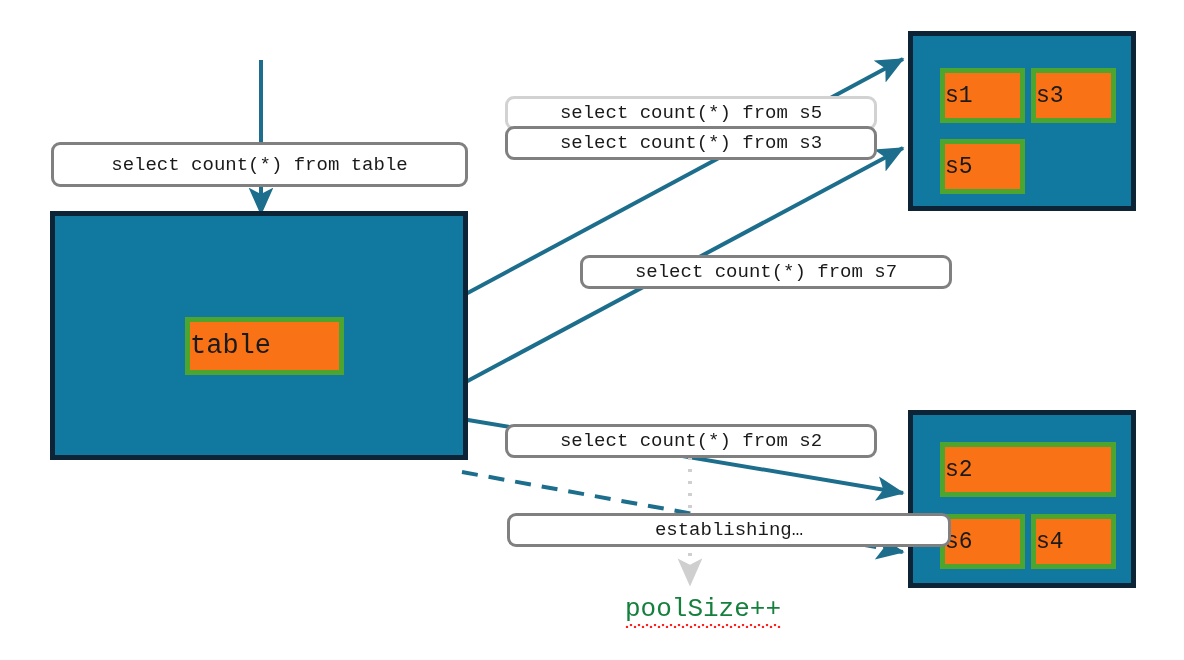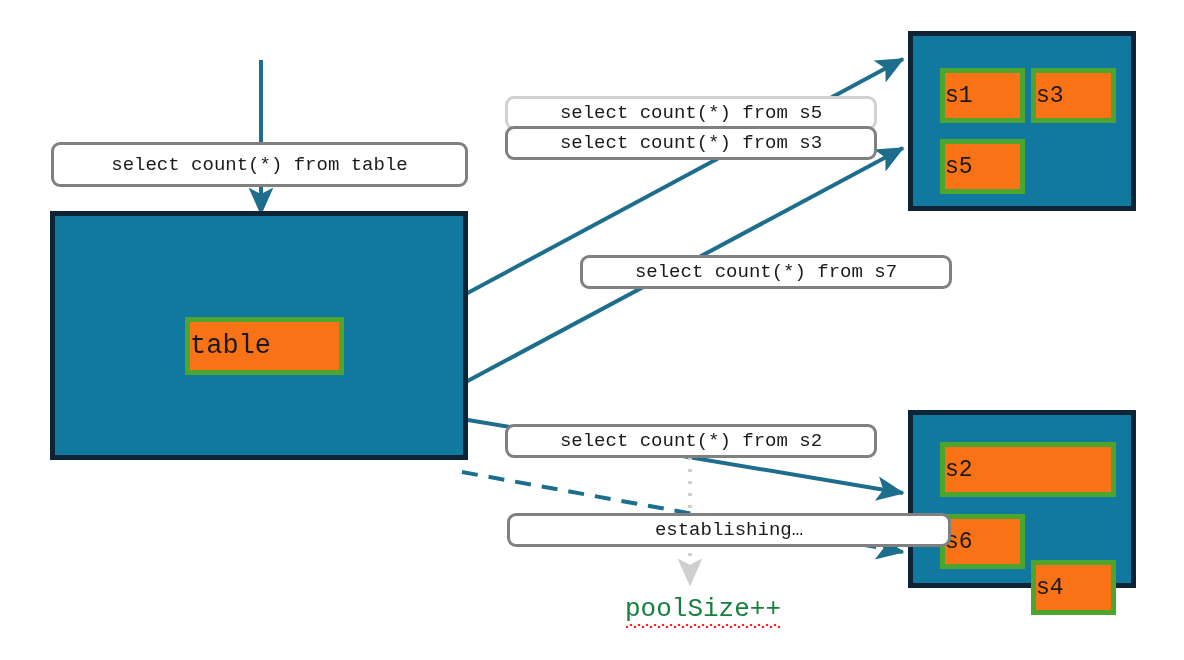--- a/index.html
+++ b/index.html
@@ -143,21 +143,21 @@
     </div>
   </div>
 
   <div class="panel" style="left:908px; top:410px; width:228px; height:178px;">
     <div class="node" style="position:absolute; left:27px; top:27px; width:176px; height:55px;">
       <span>s2</span>
     </div>
     <div class="node" style="position:absolute; left:27px; top:99px; width:85px; height:55px;">
       <span>s6</span>
     </div>
-    <div class="node" style="position:absolute; left:118px; top:99px; width:85px; height:55px;margin-top:46px;">
+    <div class="node" style="position:absolute; left:118px; top:99px; width:85px; height:55px;">
       <span>s4</span>
     </div>
   </div>
 
   <div class="chip" style="left:51px; top:110px; width:417px; height:45px;margin-top:32px;">
     <span>select count(*) from table</span>
   </div>
 
   <div class="chip light" style="left:505px; top:96px; width:372px; height:34px;">
     <span>select count(*) from s5</span>

